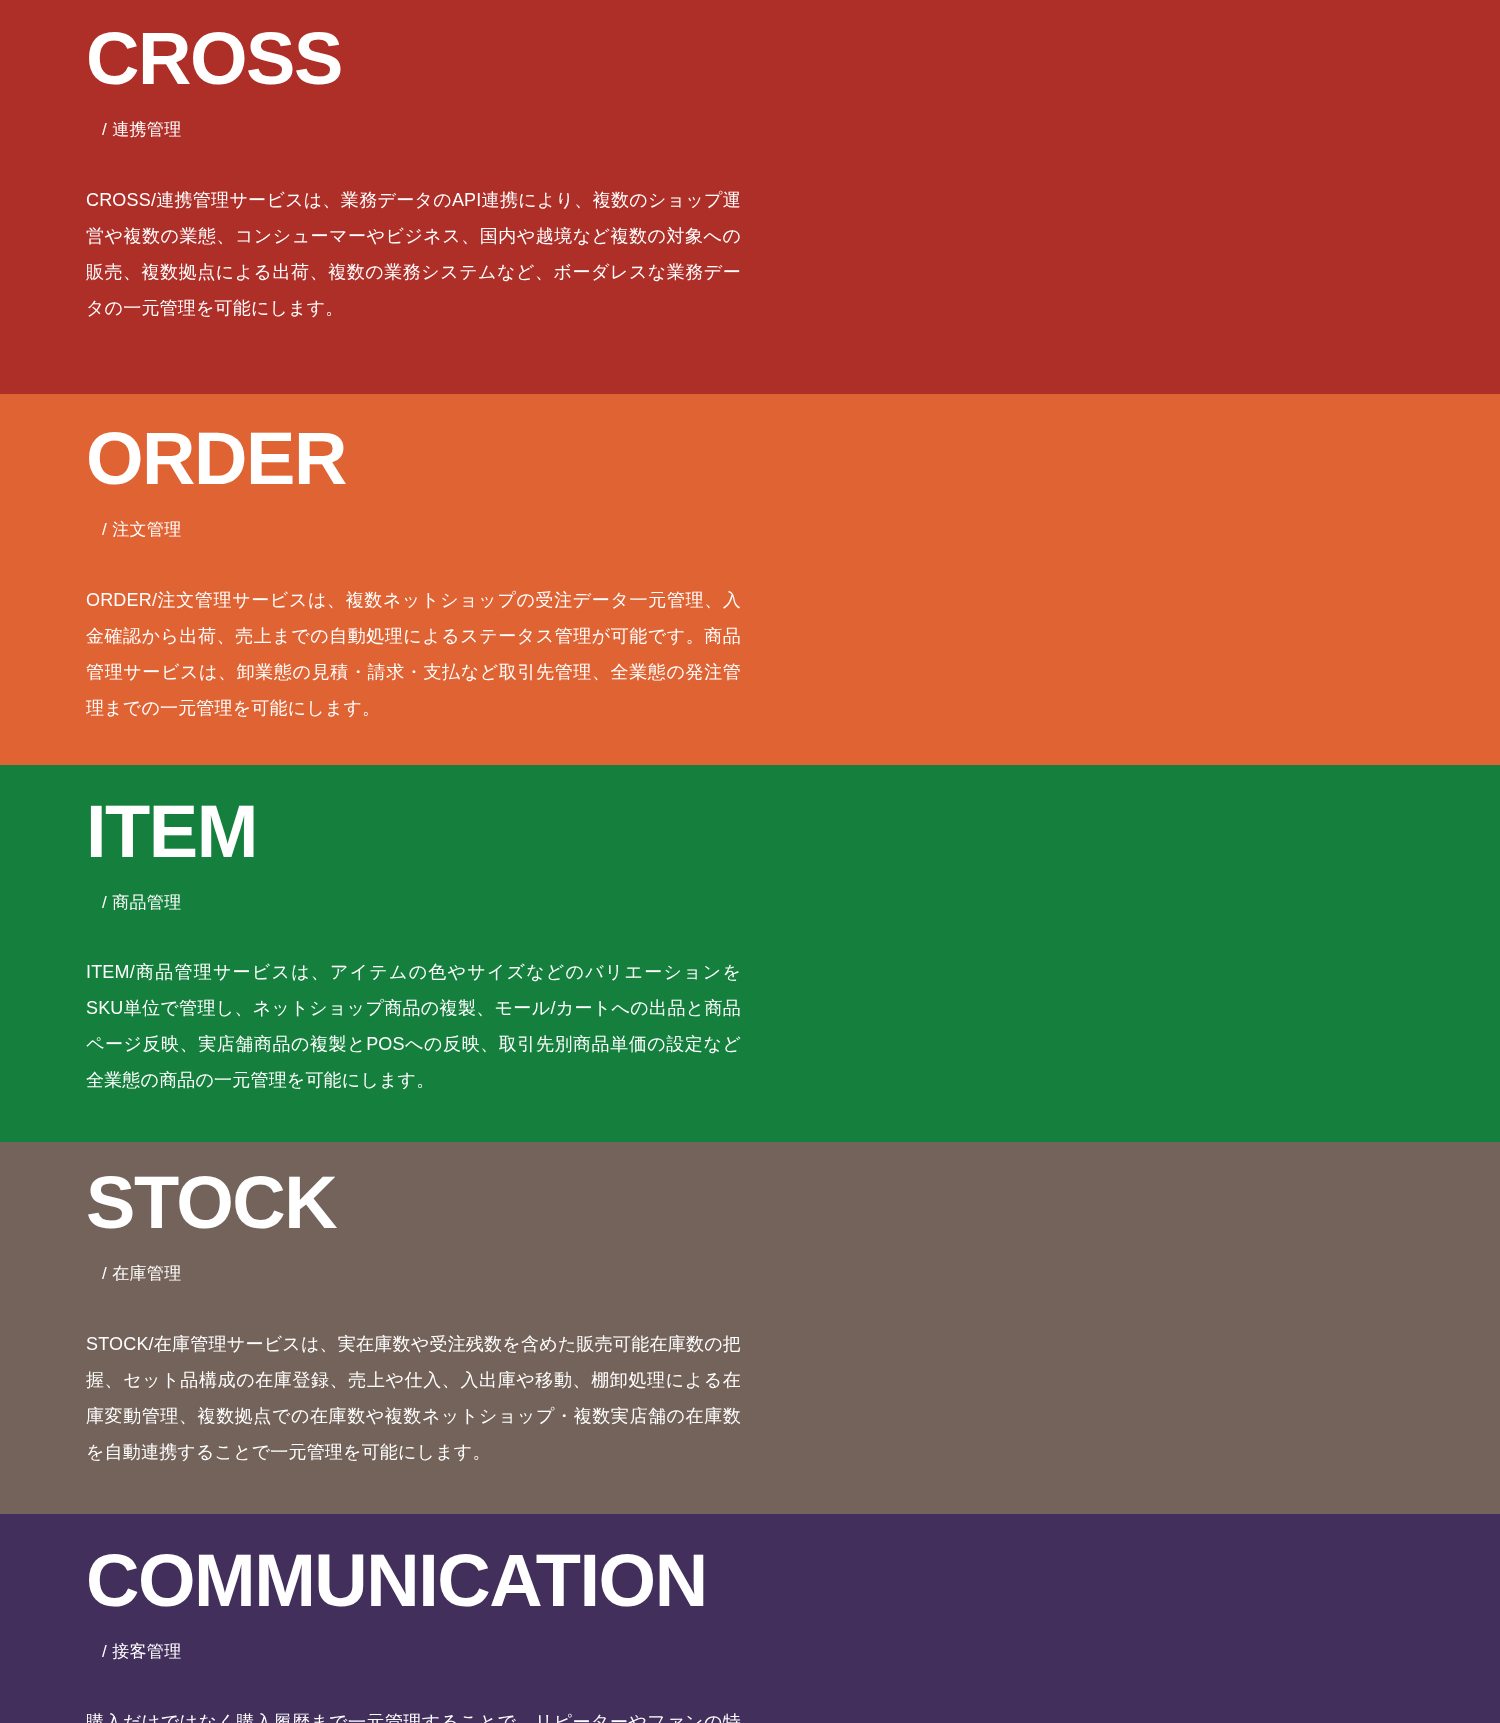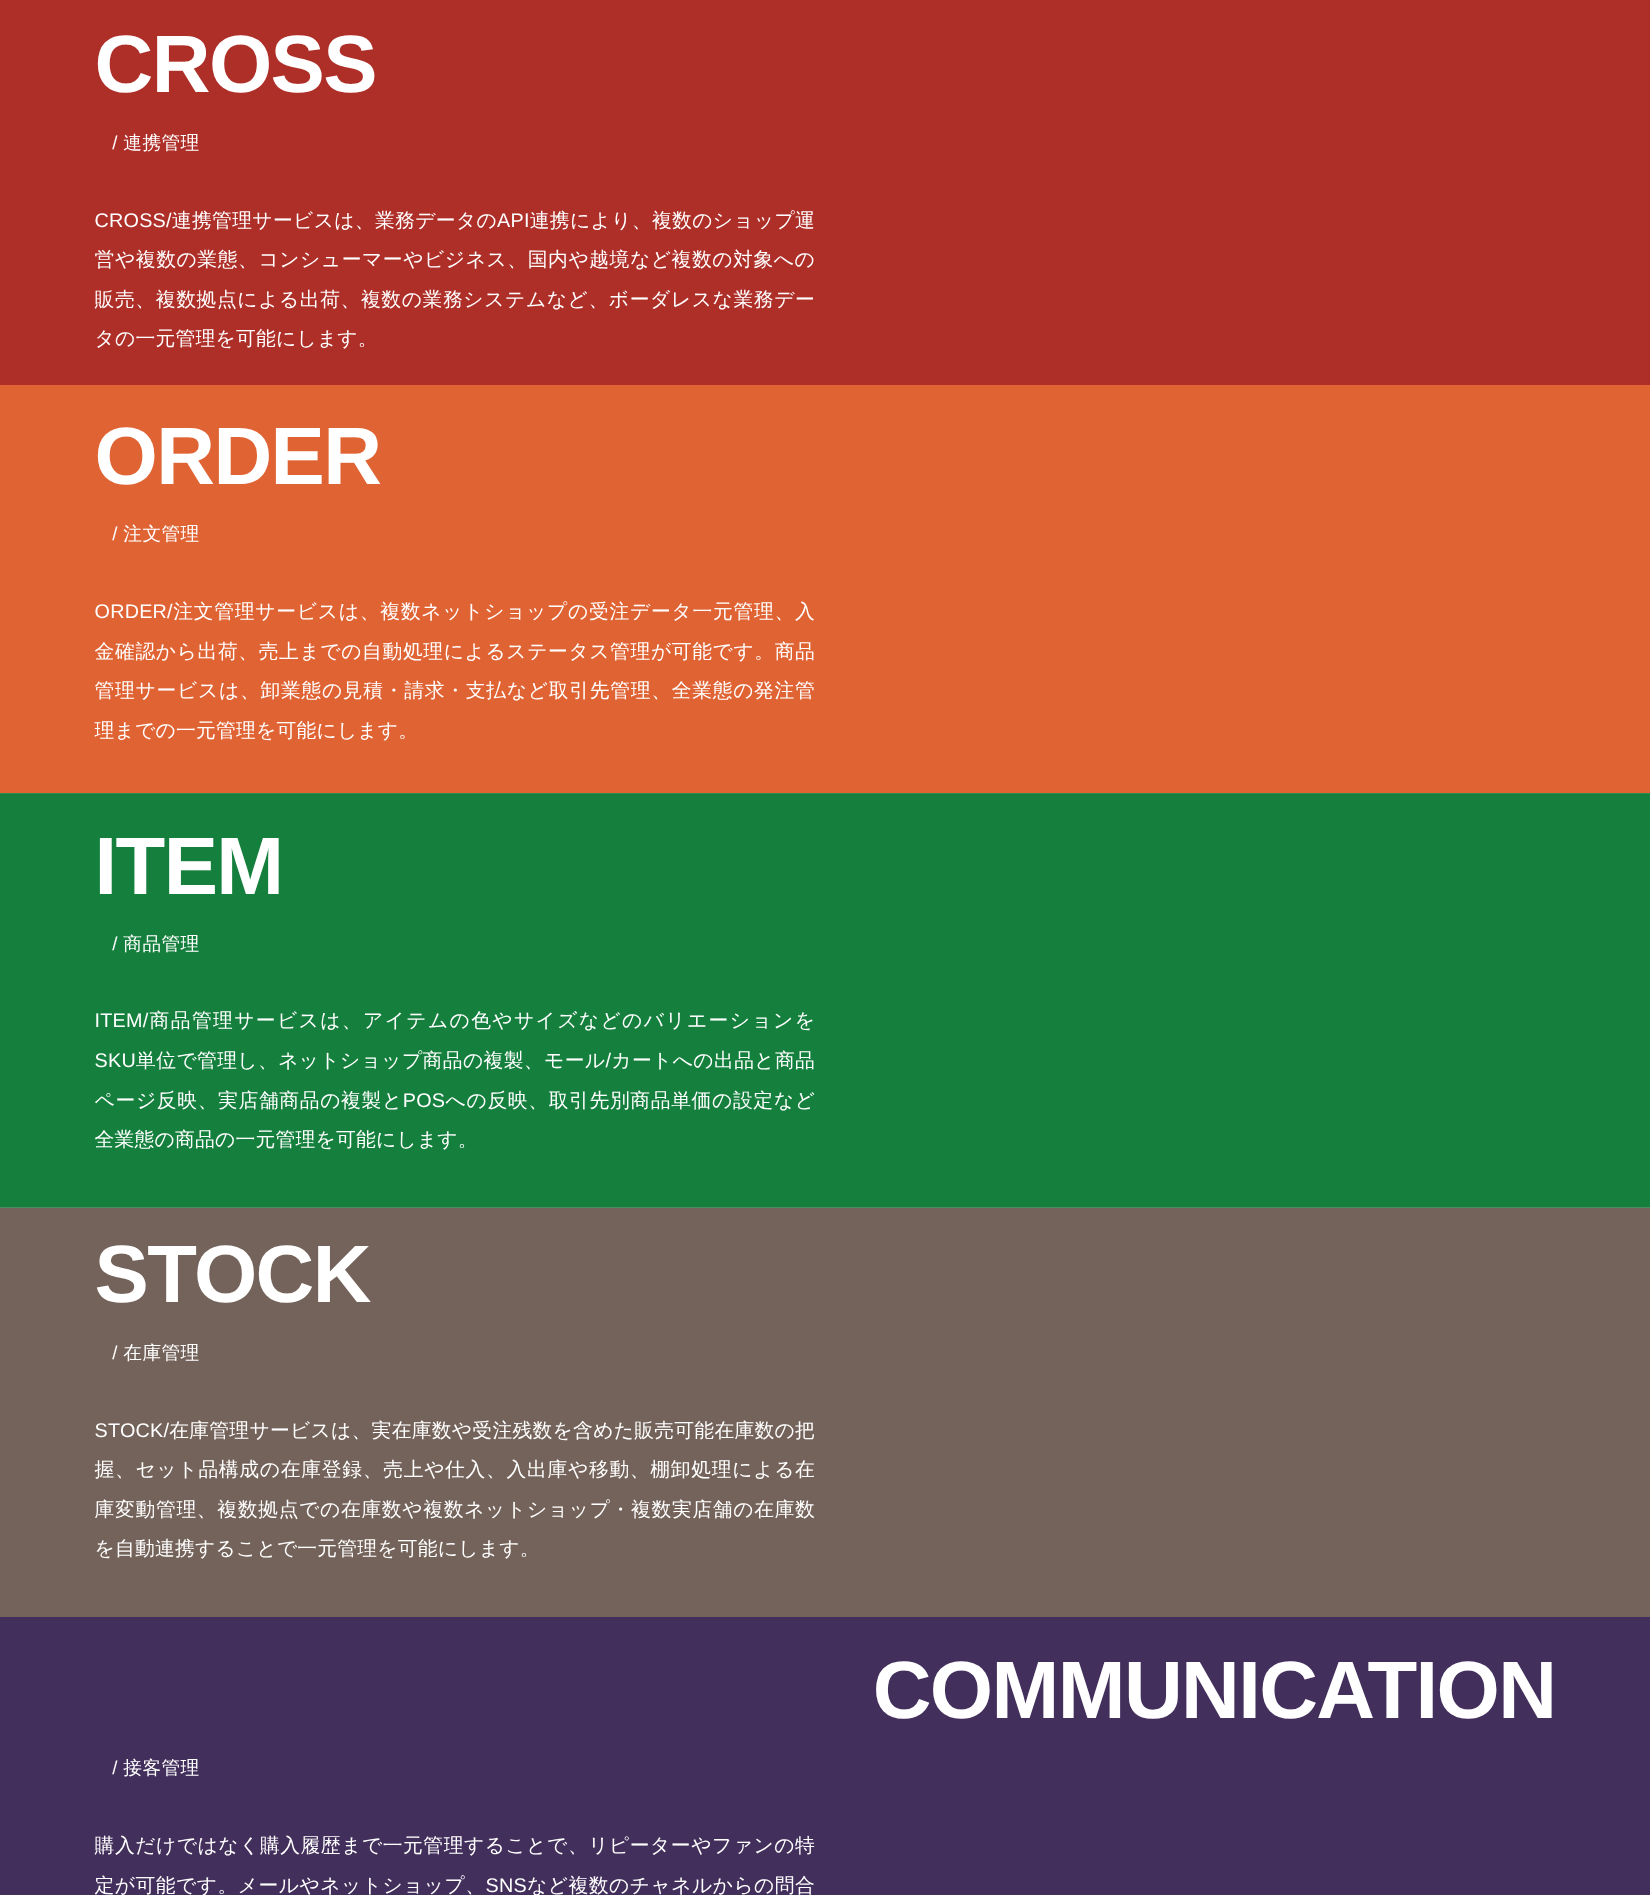--- a/index.html
+++ b/index.html
@@ -57,27 +57,27 @@
     font-size: 18px;
     line-height: 2.0;
     letter-spacing: 0.01em;
     width: 655px;
     margin-top: 40px;
     text-align: justify;
     text-justify: inter-character;
   }
 
   
-  .sec-cross   { padding-top: 22px;  padding-bottom: 24px; }
+  .sec-cross   { padding-top: 22px;  padding-bottom: 68px; }
   .sec-order   { padding-top: 28px;  padding-bottom: 39px; }
   .sec-item    { padding-top: 30px;  padding-bottom: 44px; }
   .sec-stock   { padding-top: 24px;  padding-bottom: 44px; }
   .sec-comm    { padding-top: 30px;  padding-bottom: 60px; }
 
-  .sec-comm .section-title { font-size: 74px; text-align: right; }
+  .sec-comm .section-title { font-size: 74px; }
 </style>
 </head>
 <body>
 
 <div class="service-sections">
 
   <section class="service-section sec-cross" style="background-color: rgb(174, 46, 40); color: rgb(255, 255, 255);">
     <div class="section-inner">
       <h2 class="section-title">CROSS</h2>
       <div class="section-subtitle">/ 連携管理</div>

